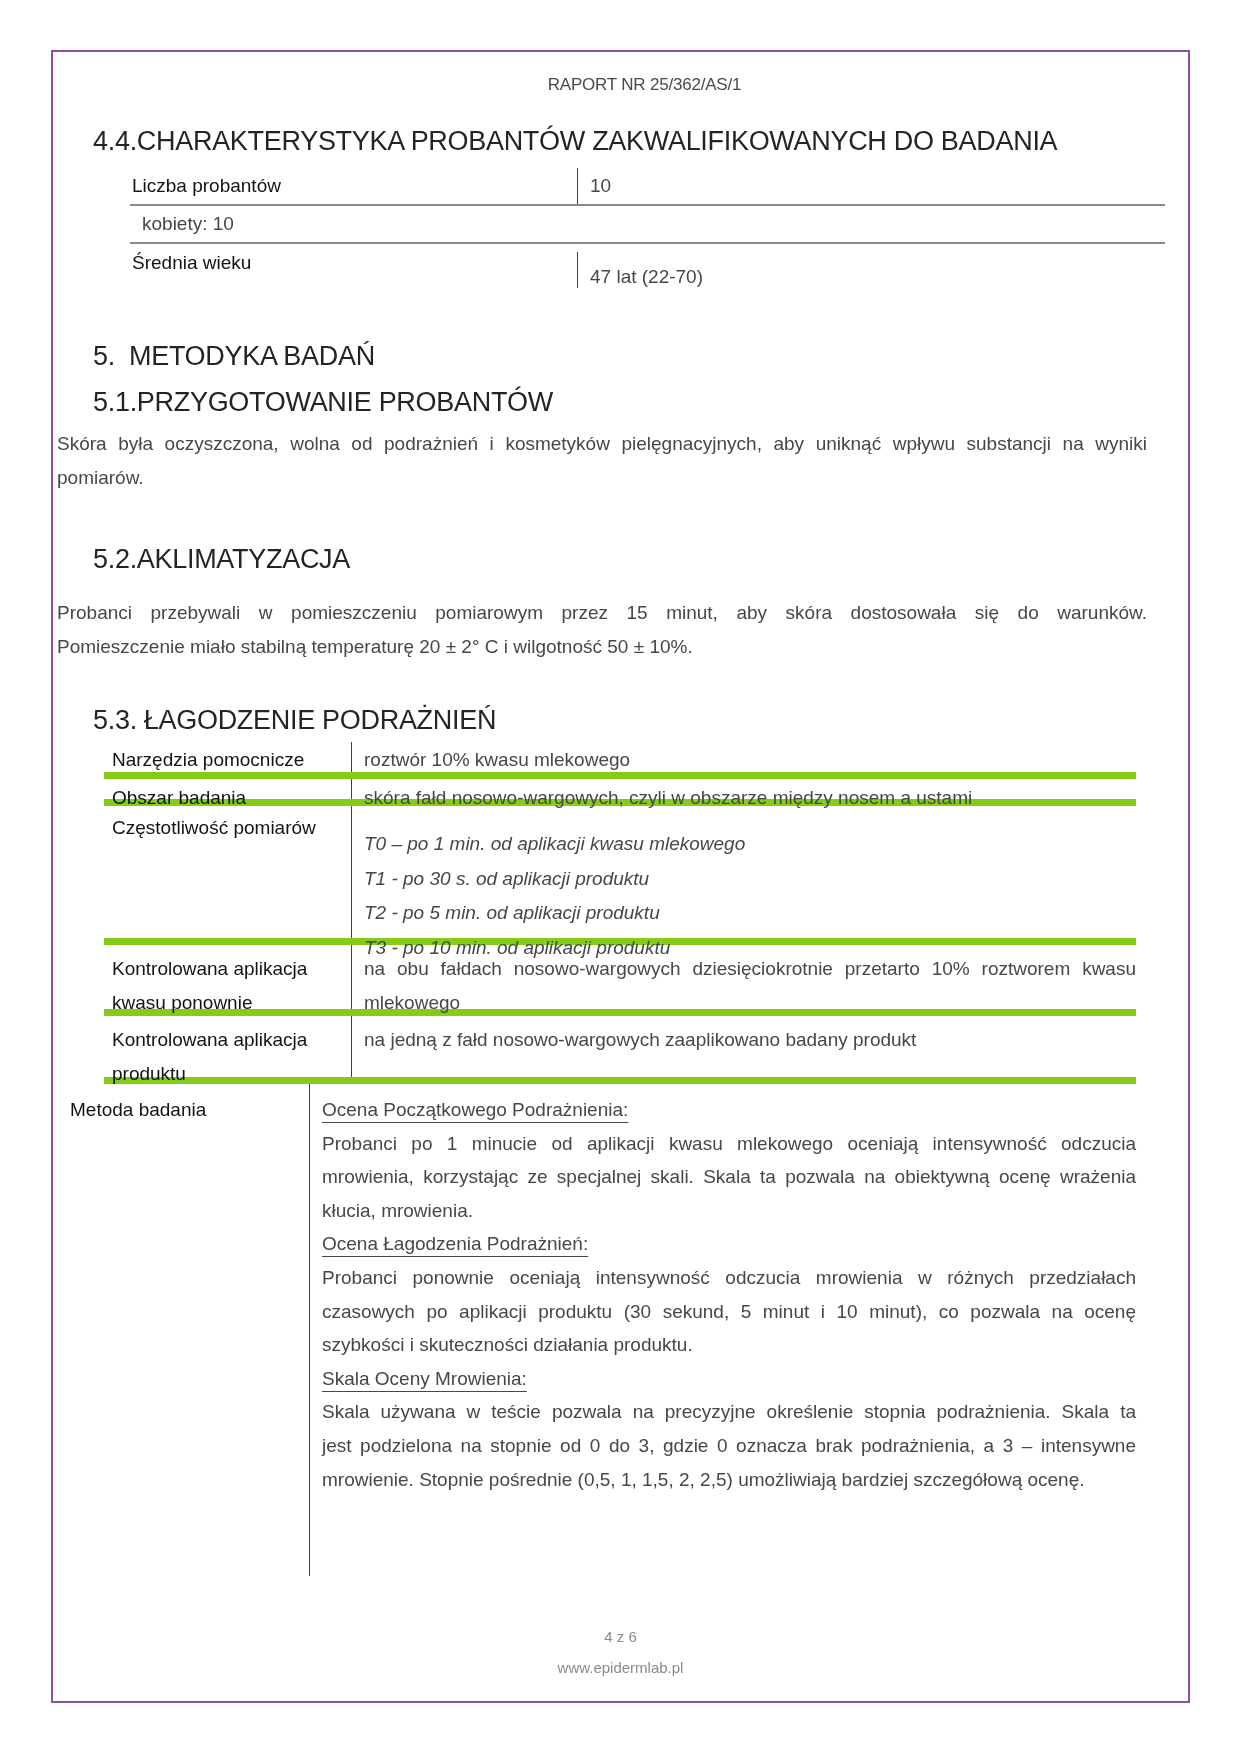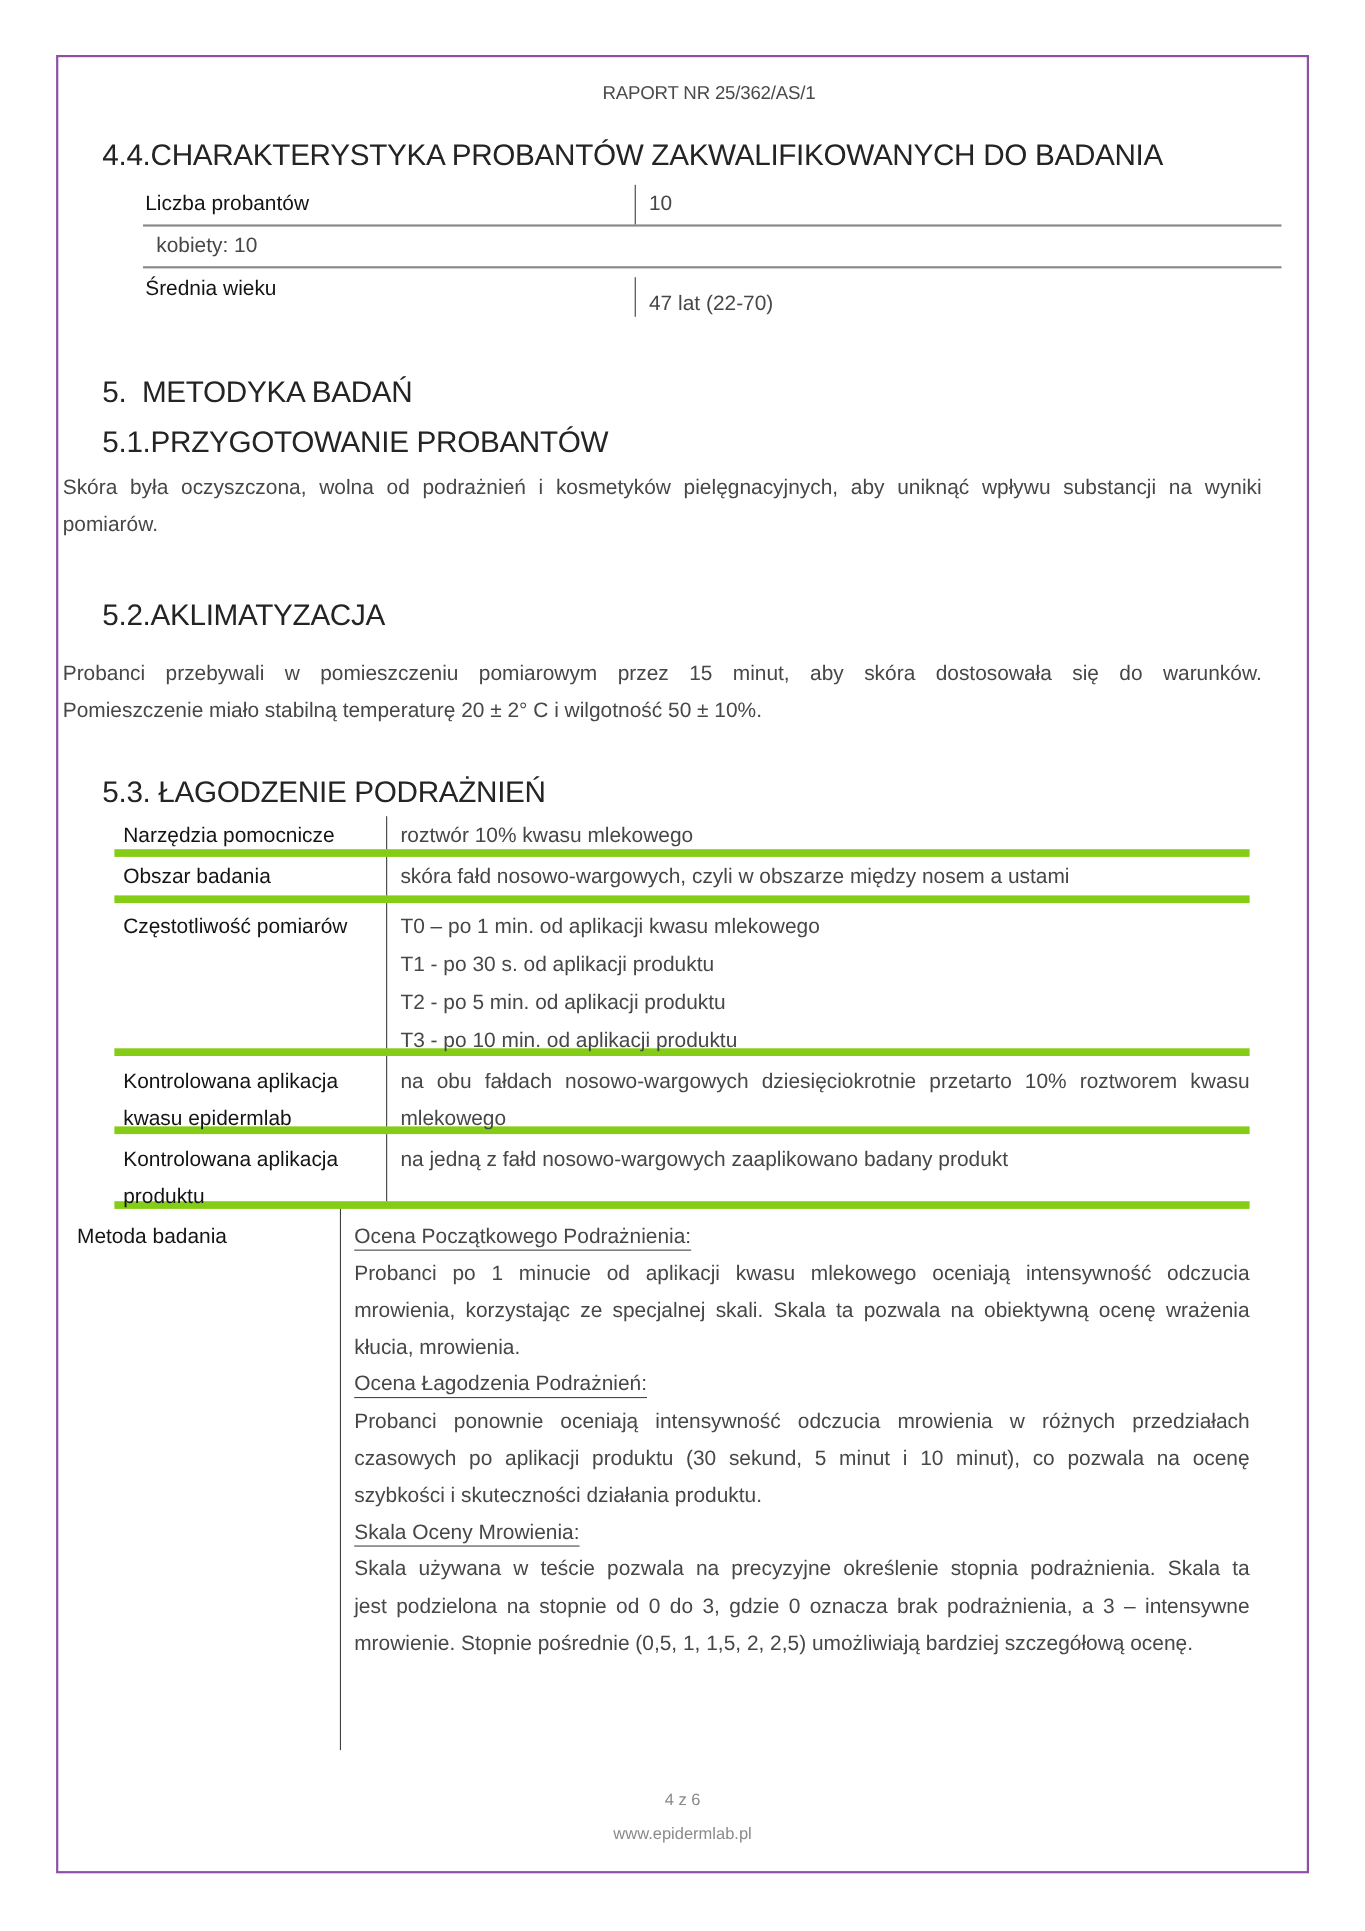--- a/index.html
+++ b/index.html
@@ -38,22 +38,22 @@
   .t1c1{width:448px;align-self:stretch;border-right:1px solid #3f3f3f;color:#141414;padding-left:2px;box-sizing:border-box;display:flex;align-items:center;}
   .t1row:last-child .t1c1{align-items:flex-start;}
   .t1c2{flex:1;padding-left:12px;color:#474747;}
   
   .t2{position:absolute;left:62px;top:742px;width:1074px;font-size:19px;}
   .mrow{display:flex;box-sizing:border-box;}
   .mrow.rb{border-bottom:7px solid #84cc16;margin-left:42px;}
   .mc1{width:248px;border-right:1px solid #3f3f3f;color:#141414;padding-left:8px;box-sizing:border-box;}
   .mc2{flex:1;padding-left:12px;color:#474747;min-width:0;}
   .r1{height:37px;}  .r1 .ln{line-height:35px;}
-  .r2{height:42px;}  .r2 .ln{line-height:37px;}
-  .r3{height:139px;} .r3 .mc1{padding-top:5px;} .r3 .ln{line-height:34.6px;} .r3 .mc2{padding-top:5px;box-sizing:border-box;}
+  .r2{height:27px;}  .r2 .ln{line-height:37px;}
+  .r3{height:139px;} .r3 .mc1{padding-top:5px;} .r3 .ln{line-height:34.6px;} .r3 .mc2{padding-top:21px;box-sizing:border-box;font-style:italic;}
   .r4{height:71px;}  .r4 .mc1,.r4 .mc2{padding-top:7px;box-sizing:border-box;} .r4 .ln{line-height:34px;}
   .r5{height:68px;}  .r5 .mc1,.r5 .mc2{padding-top:7px;box-sizing:border-box;} .r5 .ln{line-height:34px;}
   .r6{height:492px;} .r6 .mc1,.r6 .mc2{padding-top:9px;box-sizing:border-box;} .r6 .ln{line-height:33.6px;}
   .footer-line{position:absolute;left:51px;width:1139px;text-align:center;color:#8a8a8a;font-size:15px;}
   .f-page{top:1628px;}
   .f-site{top:1659px;}
 </style>
 </head>
 <body>
 
@@ -130,21 +130,21 @@
       <div class="mc2">
           <div class="ln">T0 – po 1 min. od aplikacji kwasu mlekowego</div>
           <div class="ln">T1 - po 30 s. od aplikacji produktu</div>
           <div class="ln">T2 - po 5 min. od aplikacji produktu</div>
           <div class="ln">T3 - po 10 min. od aplikacji produktu</div>
         </div>
     </div>
     <div class="mrow rb r4">
       <div class="mc1">
           <div class="ln">Kontrolowana aplikacja</div>
-          <div class="ln">kwasu epidermlab</div>
+          <div class="ln">kwasu ponownie</div>
         </div>
       <div class="mc2">
           <div class="ln just">na obu fałdach nosowo-wargowych dziesięciokrotnie przetarto 10% roztworem kwasu</div>
           <div class="ln">mlekowego</div>
         </div>
     </div>
     <div class="mrow rb r5">
       <div class="mc1">
           <div class="ln">Kontrolowana aplikacja</div>
           <div class="ln">produktu</div>

